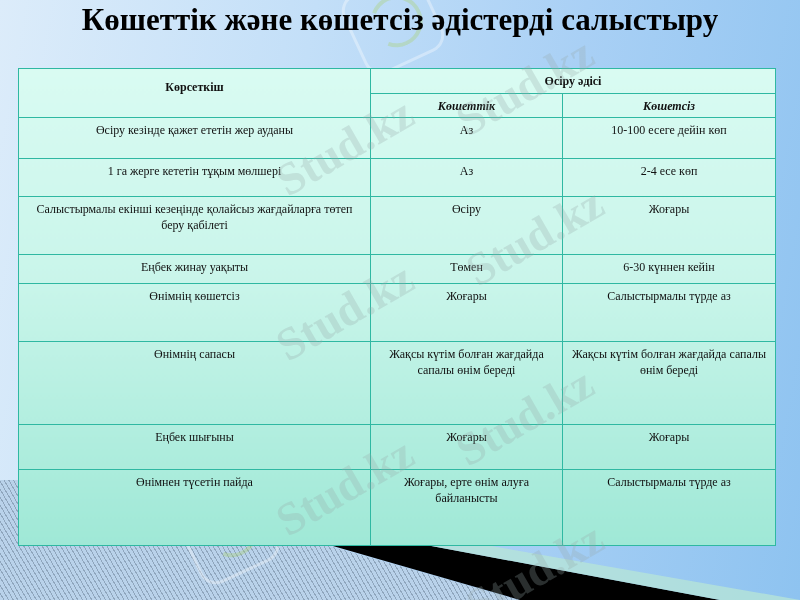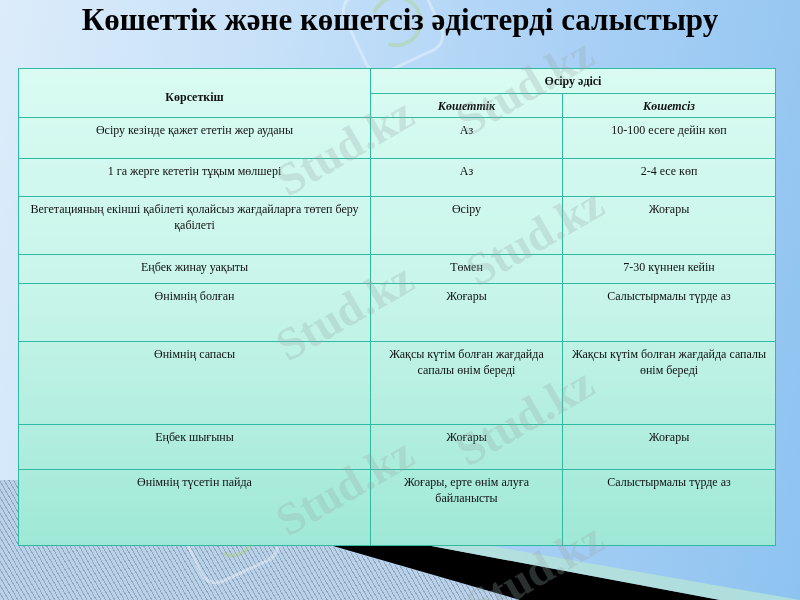--- a/index.html
+++ b/index.html
@@ -48,21 +48,21 @@
     border-collapse: collapse; table-layout: fixed;
     background: linear-gradient(180deg, #d9fbf2 0%, #c9f5ea 45%, #9fe8d6 100%);
     font-size: 12px; color: #111;
   }
   td, th {
     border: 1.5px solid #2fb8a2; padding: 4px 6px 0 6px;
     text-align: center; vertical-align: top; line-height: 16px;
     font-family: "Liberation Serif", serif;
   }
   th { font-weight: bold; }
-  .th-main { vertical-align: top; padding-top: 20px; }
+  .th-main { vertical-align: top; padding-top: 10px; }
   .sub th { padding-top: 4px; font-style: italic; }
 </style>
 </head>
 <body>
 
 <div class="stripes"></div>
 <div class="dark-band"></div>
 <div class="light-band"></div>
 
 <div class="logo-wm" style="left:350px;top:-20px;"></div>
@@ -91,46 +91,46 @@
     <td>Өсіру кезінде қажет ететін жер ауданы</td>
     <td>Аз</td>
     <td>10-100 есеге дейін көп</td>
   </tr>
   <tr style="height:38px">
     <td>1 га жерге кететін тұқым мөлшері</td>
     <td>Аз</td>
     <td>2-4 есе көп</td>
   </tr>
   <tr style="height:58px">
-    <td>Вегетацияның екінші қабілеті қолайсыз жағдайларға төтеп беру қабілеті</td>
+    <td>Салыстырмалы екінші кезеңінде қолайсыз жағдайларға төтеп беру қабілеті</td>
     <td>Өсіру</td>
     <td>Жоғары</td>
   </tr>
   <tr style="height:29px">
     <td>Еңбек жинау уақыты</td>
     <td>Төмен</td>
-    <td>7-30  күннен кейін</td>
+    <td>6-30  күннен кейін</td>
   </tr>
   <tr style="height:58px">
-    <td>Өнімнің болған</td>
+    <td>Өнімнің көшетсіз</td>
     <td>Жоғары</td>
     <td>Салыстырмалы түрде аз</td>
   </tr>
   <tr style="height:83px">
     <td>Өнімнің сапасы</td>
     <td>Жақсы күтім болған жағдайда сапалы өнім береді</td>
     <td>Жақсы күтім болған жағдайда сапалы өнім береді</td>
   </tr>
   <tr style="height:45px">
     <td>Еңбек шығыны</td>
     <td>Жоғары</td>
     <td>Жоғары</td>
   </tr>
   <tr style="height:76px">
-    <td>Өнімнің түсетін пайда</td>
+    <td>Өнімнен түсетін пайда</td>
     <td>Жоғары, ерте өнім алуға байланысты</td>
     <td>Салыстырмалы түрде аз</td>
   </tr>
 </tbody>
   </table>
 
 <div class="watermark" style="left:270px;top:120px;">Stud.kz</div>
 <div class="watermark" style="left:450px;top:60px;">Stud.kz</div>
 <div class="watermark" style="left:460px;top:210px;">Stud.kz</div>
 <div class="watermark" style="left:270px;top:285px;">Stud.kz</div>

